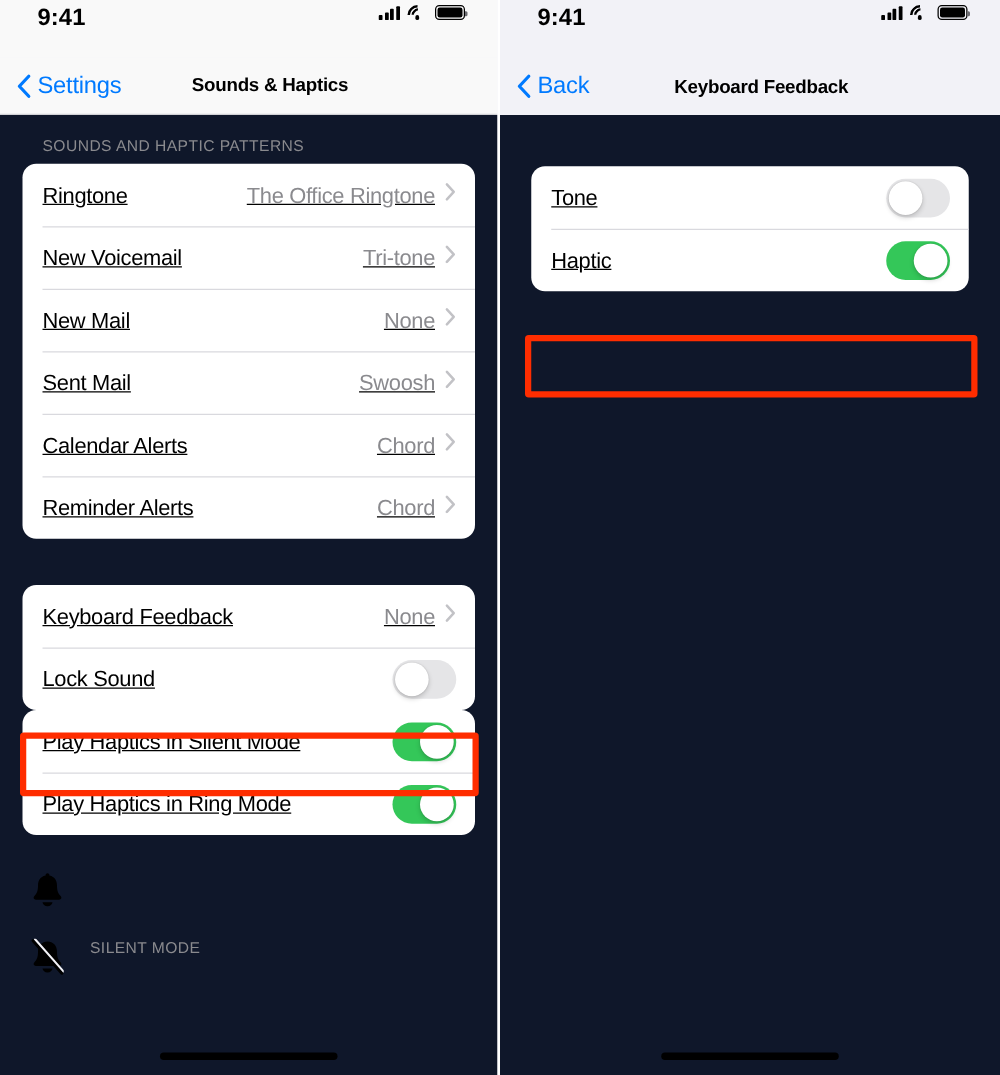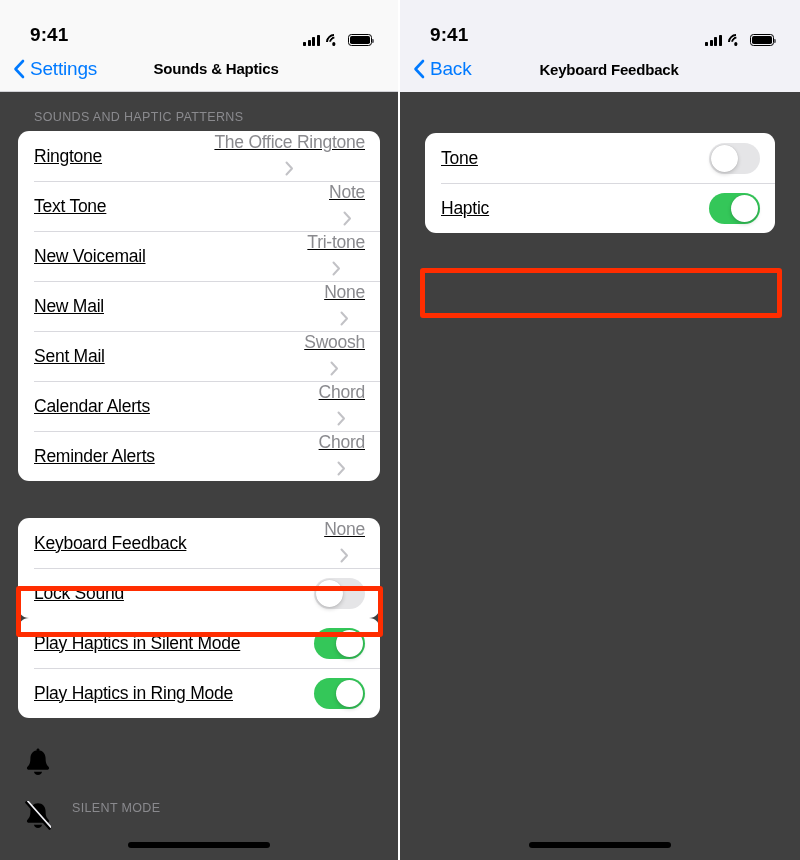--- a/index.html
+++ b/index.html
@@ -11,21 +11,21 @@
     -webkit-font-smoothing:antialiased;
   }
   .screens { display:flex; width:800px; height:860px; }
 
   .phone { position:relative; width:398px; height:860px; background:#F2F2F7; overflow:hidden; }
   .phone.right { width:400px; margin-left:2px; background:#F2F2F7; }
 
   
   .statusbar {
     position:relative; height:46px;
-    display:flex; align-items:flex-end; justify-content:space-between;
+    display:flex; align-items:flex-start; justify-content:space-between;
     padding:0 26px 0 30px;
   }
   .phone.left .statusbar { background:#F9F9F9; }
   .phone.right .statusbar { background:#F2F2F7; }
   .clock { font-size:19px; font-weight:bold; color:#000; letter-spacing:.1px; padding-top:4px;}
   .sb-right { display:flex; align-items:center; gap:6px; padding-top:4px; }
 
   .bars { display:flex; align-items:flex-end; gap:1.6px; height:12px; }
   .bars i { display:block; width:3px; background:#000; border-radius:.7px; }
   .bars i:nth-child(1){ height:4px; }
@@ -52,40 +52,40 @@
   .phone.right .navbar { background:#F2F2F7; }
   .back { display:flex; align-items:center; gap:5px; margin-left:13px; color:#007AFF; cursor:pointer; }
   .back svg { display:block; }
   .back-label { font-size:19px; color:#007AFF; letter-spacing:-.2px; }
   .nav-title { position:absolute; left:0; right:0; text-align:center;
                font-size:15px; font-weight:bold; color:#000; pointer-events:none; letter-spacing:-.2px; }
   .phone.left .nav-title { padding-left:34px; }
   .phone.right .nav-title { padding-left:18px; }
 
   
-  .content { position:relative; background:#404040; height:768px; }
+  .content { position:relative; background:#0f172a; height:768px; }
   .phone.right .content { height:768px; }
 
   .section-header {
     font-size:12.5px; color:#8A8A8E; letter-spacing:.35px;
     padding:18px 0 7px 34px; text-transform:uppercase;
   }
 
   .card { background:#fff; border-radius:11px; margin:0 18px; overflow:hidden;text-decoration:underline; }
   .phone.right .card { margin:0 25px; border-radius:11px; }
 
   .row {
     position:relative; display:flex; align-items:center; justify-content:space-between;
     height:50px; padding:0 15px 0 16px; cursor:pointer;
   }
   .row + .row::before {
     content:""; position:absolute; left:16px; right:0; top:0; height:1px; background:#D9D9DE;
   }
   .row-label { font-size:17.5px; color:#000; letter-spacing:-.25px; }
-  .row-right { display:flex; align-items:center; gap:8px;flex-direction:column; }
+  .row-right { display:flex; align-items:center; gap:8px; }
   .row-value { font-size:17.5px; color:#8A8A8E; letter-spacing:-.25px; }
   .chev { display:block; color:#C2C2C6; }
 
   
   .toggle { position:relative; width:51px; height:31px; border-radius:16px; flex:none; cursor:pointer; }
   .toggle.off { background:#E5E5E7; }
   .toggle.on  { background:#34C759; }
   .toggle .knob {
     position:absolute; top:2px; width:27px; height:27px; border-radius:50%; background:#fff;
     box-shadow:0 2px 4px rgba(0,0,0,.18), 0 0 1px rgba(0,0,0,.2);
@@ -160,29 +160,20 @@
         <div class="row">
           <span class="row-label">Ringtone</span>
           <span class="row-right">
             <span class="row-value">The Office Ringtone</span>
             <span class="chev"><svg width="9" height="15" viewBox="0 0 9 15">
                   <path d="M1.5 1.5 L7 7.5 L1.5 13.5" stroke="#C2C2C6" stroke-width="2" fill="none" stroke-linecap="round" stroke-linejoin="round"></path>
                 </svg></span>
           </span>
         </div>
         <div class="row">
-          <span class="row-label">Text Tone</span>
-          <span class="row-right">
-            <span class="row-value">Note</span>
-            <span class="chev"><svg width="9" height="15" viewBox="0 0 9 15">
-                  <path d="M1.5 1.5 L7 7.5 L1.5 13.5" stroke="#C2C2C6" stroke-width="2" fill="none" stroke-linecap="round" stroke-linejoin="round"></path>
-                </svg></span>
-          </span>
-        </div>
-        <div class="row">
           <span class="row-label">New Voicemail</span>
           <span class="row-right">
             <span class="row-value">Tri-tone</span>
             <span class="chev"><svg width="9" height="15" viewBox="0 0 9 15">
                   <path d="M1.5 1.5 L7 7.5 L1.5 13.5" stroke="#C2C2C6" stroke-width="2" fill="none" stroke-linecap="round" stroke-linejoin="round"></path>
                 </svg></span>
           </span>
         </div>
         <div class="row">
           <span class="row-label">New Mail</span>

